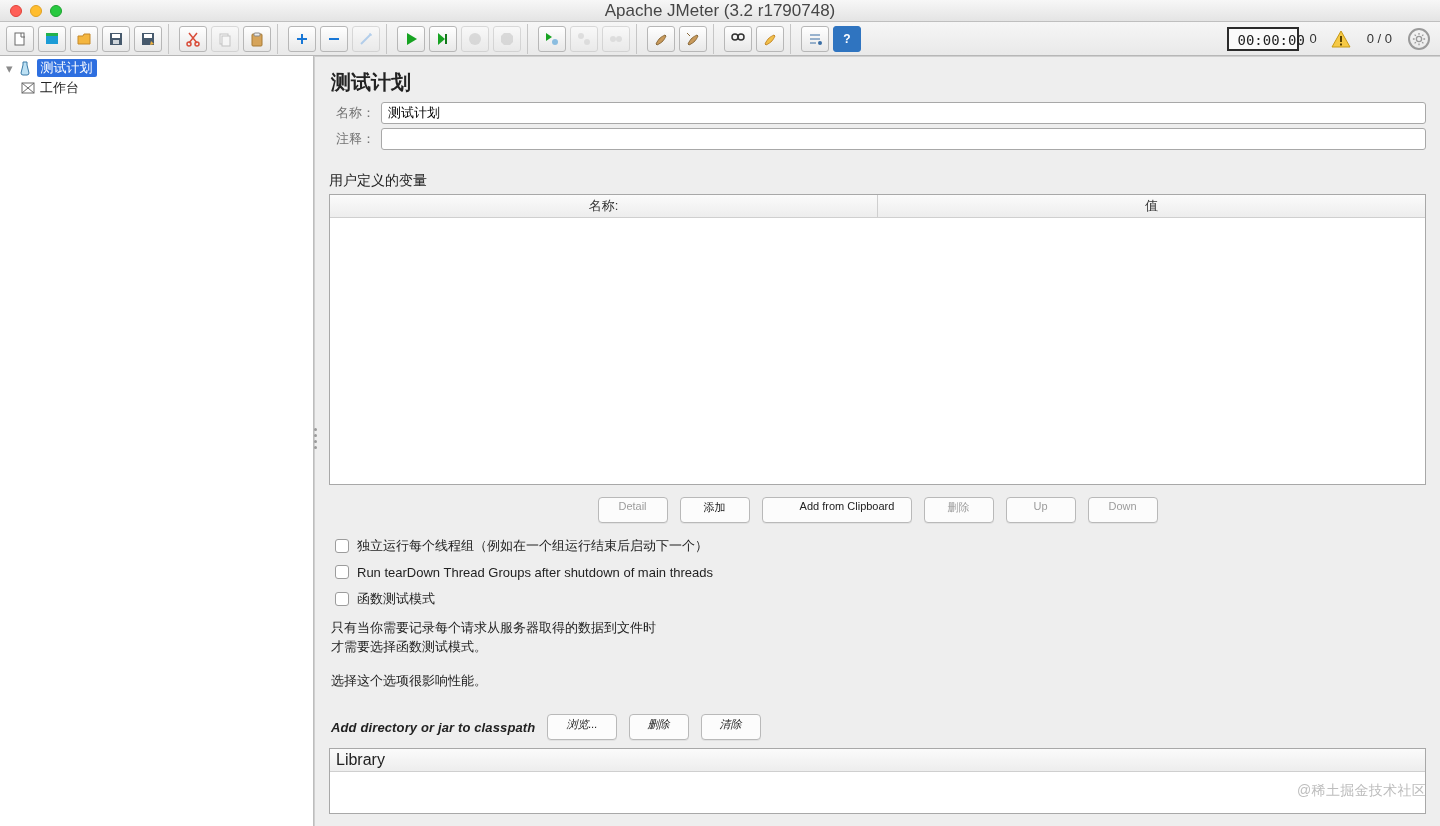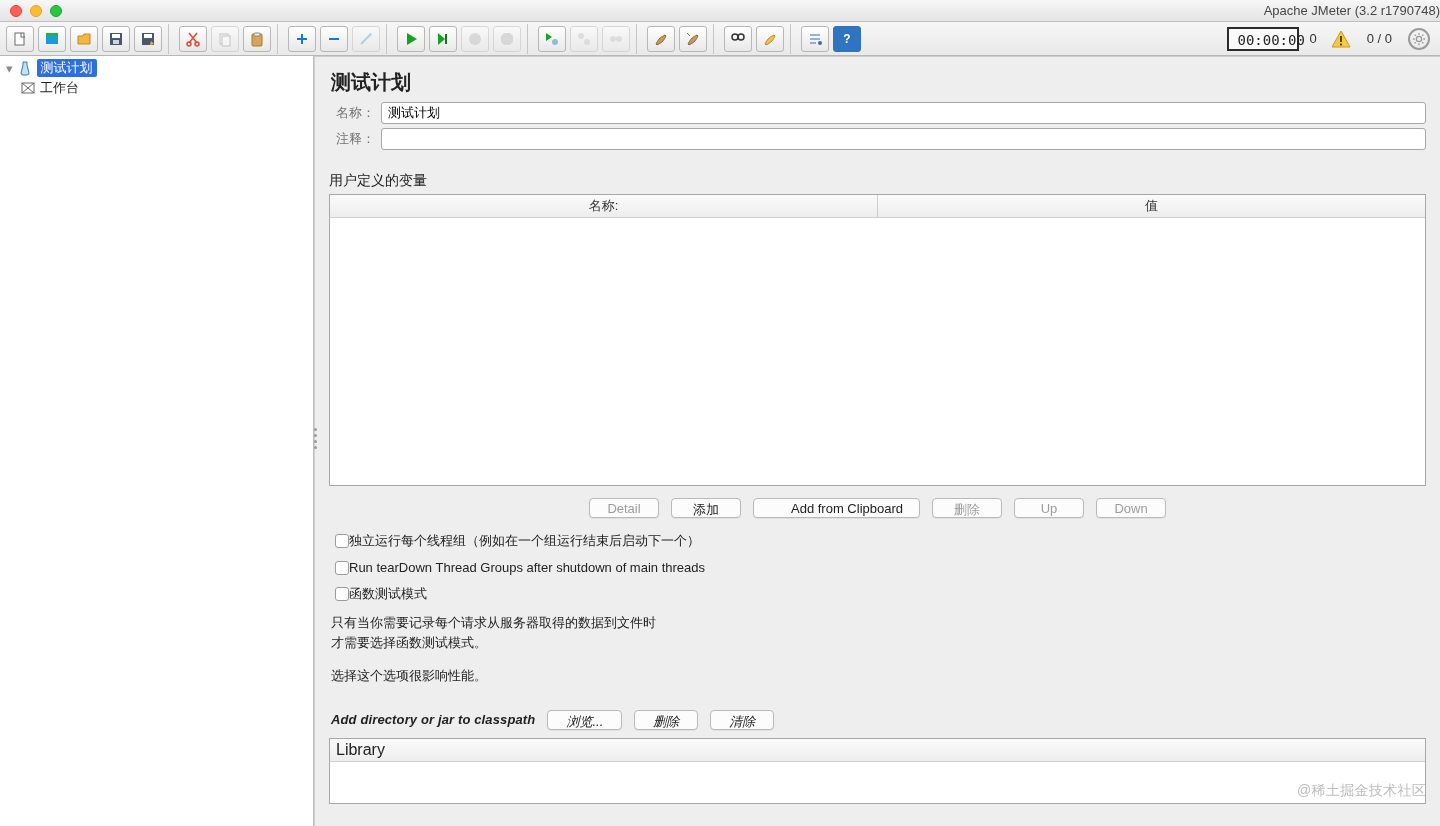--- a/index.html
+++ b/index.html
@@ -24,22 +24,22 @@
   .traffic {
     display: flex; gap: 8px; padding-left: 10px;
   }
   .traffic span {
     width: 12px; height: 12px; border-radius: 50%; display: block;
   }
   .tl-close { background:#ff5f57; border:1px solid #e14239;}
   .tl-min   { background:#ffbd2e; border:1px solid #e0a123;}
   .tl-max   { background:#28c940; border:1px solid #1da32f;}
   .titlebar .title {
-    position: absolute; left:0; right:0; text-align:right;
-    font-size: 13px; color:#464646;
+    position: absolute; left:0; right:0; text-align:center;
+    font-size: 17px; color:#464646;
     pointer-events: none;
   }
 
   
   .toolbar {
     height: 34px;
     background: linear-gradient(#f6f6f6,#e9e9e9);
     border-bottom: 1px solid #b7b7b7;
     display: flex;
     align-items: center;
@@ -150,31 +150,31 @@
     border-bottom:1px solid #cfcfcf;
     font-size:13px; color:#333;
   }
   .vars-head > div { 
     flex:1; text-align:center; padding:2px 0;
   }
   .vars-head > div:first-child { border-right:1px solid #cfcfcf;text-align:center; }
 
   .btn-row { display:flex; justify-content:center; gap:12px; margin-top:12px; }
   .mac-btn {
-    height:20px; padding: 2px 16px;
+    height:26px; padding: 2px 16px;
     background:#fcfcfc; border:1px solid #b9b9b9; border-radius:4px;
-    font-size:13px; color:#222;
+    font-size:11px; color:#222;
     box-shadow: 0 1px 0 rgba(0,0,0,.05);
     min-width: 70px; text-align:center;
   }
   .mac-btn.wide { min-width:150px;padding-left:37px; }
   .mac-btn.disabled { color:#9c9c9c; }
   .mac-btn.sm { padding:2px 18px; min-width:auto; }
 
-  .chk-row { display:flex; align-items:center; gap:0; margin-top:14px; margin-left:6px; }
+  .chk-row { display:flex; align-items:center; gap:8px; margin-top:14px; margin-left:6px; }
   .chk {
     width:14px; height:14px; border:1px solid #9c9c9c; border-radius:3px; background:#fff;
   }
   .help-text { margin: 10px 0 0 2px; font-size:13px; color:#222; line-height:1.5; }
 
   .classpath-row { display:flex; align-items:center; gap:12px; margin-top:24px; margin-left:2px;font-style:italic; }
   .classpath-row .lbl { font-weight:600; letter-spacing:.01em; }
 
   .lib-panel {
     border:1px solid #a8a8a8; background:#fff;

